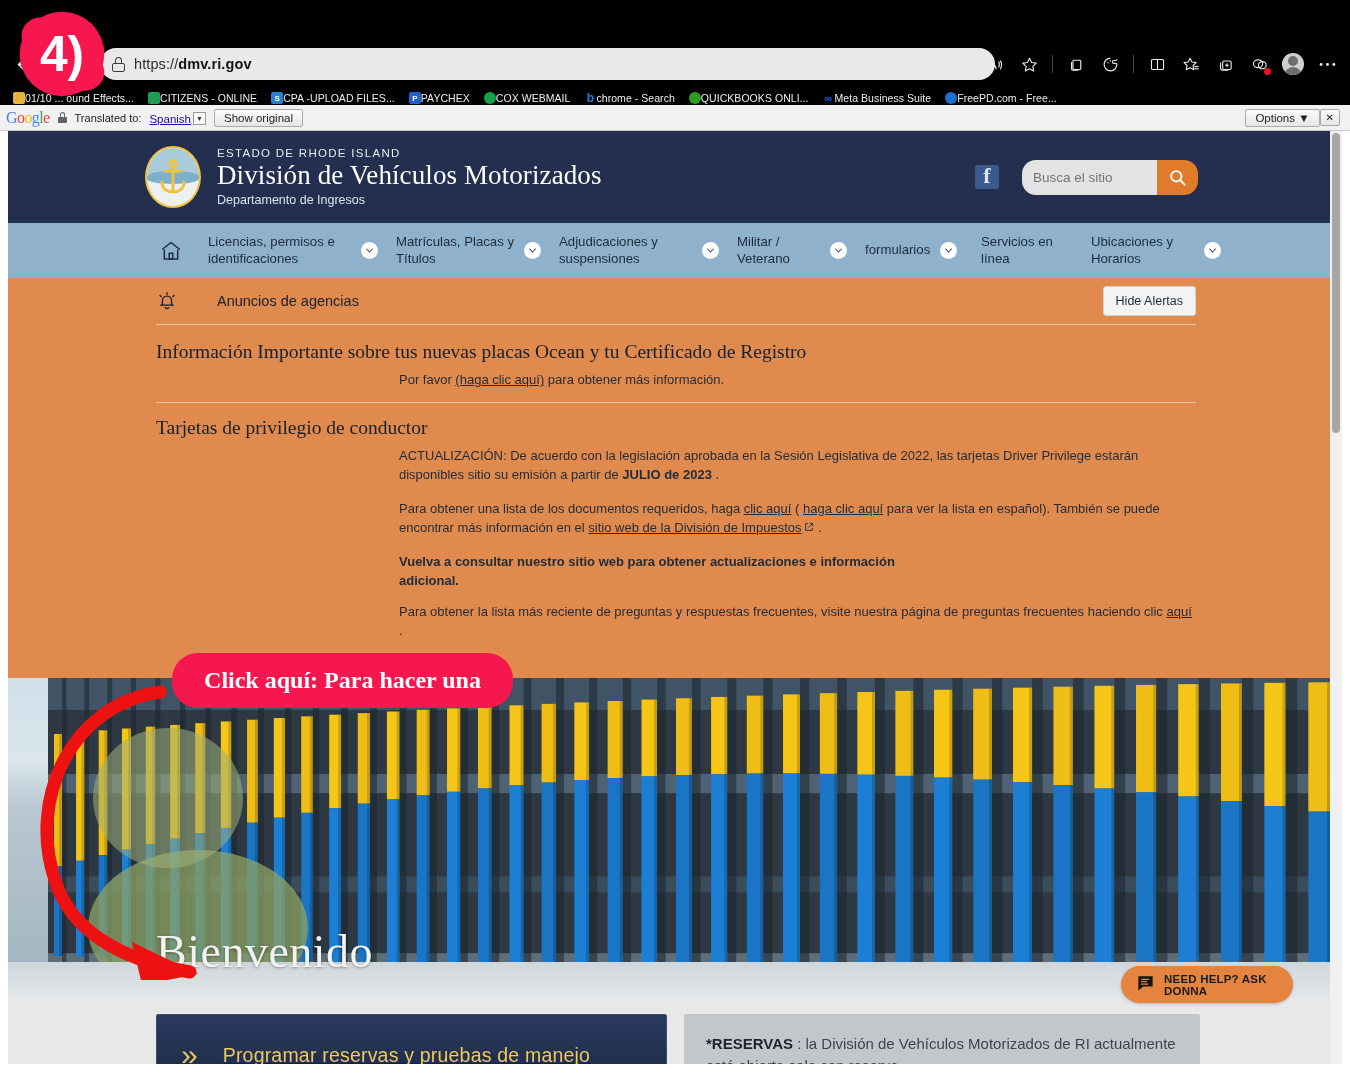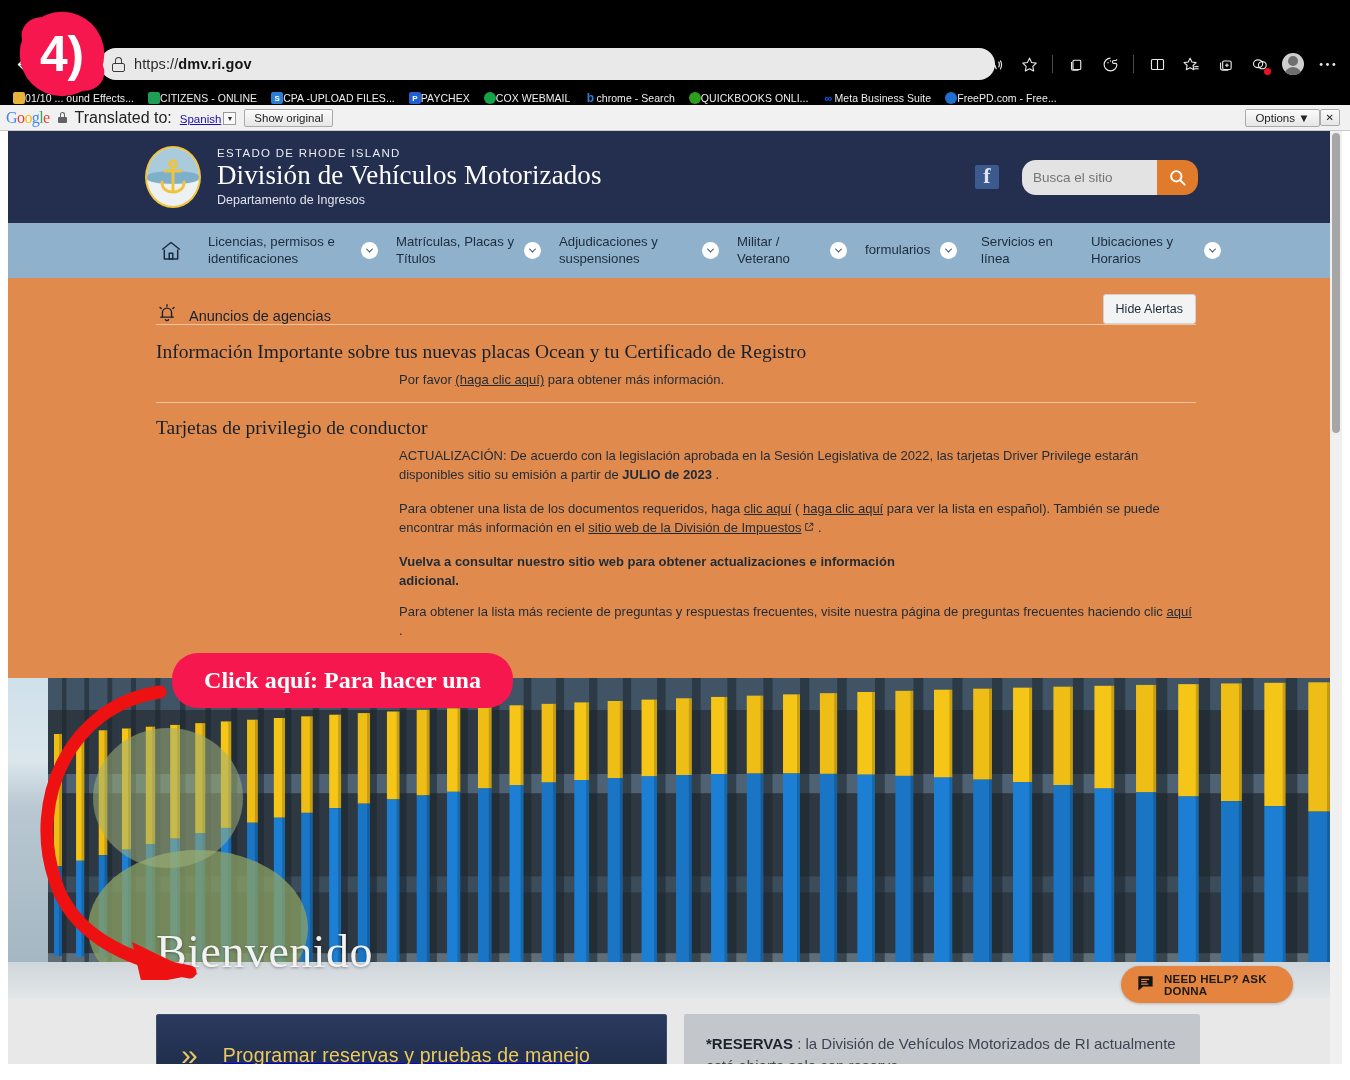--- a/index.html
+++ b/index.html
@@ -63,21 +63,21 @@
   .glogo { font-size:16px; letter-spacing:-.6px; font-family:"Liberation Serif", serif; font-weight:400; }
   .glogo span:nth-child(1){color:#4285F4}
   .glogo span:nth-child(2){color:#EA4335}
   .glogo span:nth-child(3){color:#FBBC05}
   .glogo span:nth-child(4){color:#4285F4}
   .glogo span:nth-child(5){color:#34A853}
   .glogo span:nth-child(6){color:#EA4335}
   .glock { width:9px; height:11px; position:relative; }
   .glock .b { position:absolute; left:0; bottom:0; width:9px; height:6px; background:#5f6368; border-radius:1px; }
   .glock .s { position:absolute; left:2px; top:0; width:5px; height:5px; border:1.4px solid #5f6368; border-bottom:none; border-radius:3px 3px 0 0; }
-  .gtxt { font-size:16px; color:#222; }
+  .gtxt { font-size:11px; color:#222; }
   .glink { font-size:11.5px; color:#1a0dab; text-decoration:underline; }
   .gsel {
     display:inline-flex; align-items:center; justify-content:center;
     width:13px; height:13px; border:1px solid #999; background:#fafafa;
     font-size:7px; color:#333; margin-left:2px; vertical-align:middle;
   }
   .gbtn {
     font-size:11.5px; color:#222; background:linear-gradient(#fbfbfb,#e6e6e6);
     border:1px solid #aaa; border-radius:2px; padding:2px 9px;
   }
@@ -127,21 +127,21 @@
   .nav-item .lbl { font-size:13.2px; color:#1d2c3c; line-height:1.22; }
   .caret {
     width:17px; height:17px; border-radius:50%; background:#fff; flex:0 0 auto;
     display:flex; align-items:center; justify-content:center;
   }
   .caret i { display:block; width:5px; height:5px; border-right:1.6px solid #2b3a4c; border-bottom:1.6px solid #2b3a4c; transform:rotate(45deg) translate(-1px,-1px); }
 
   
   .alerts { background:#e18a4d; padding:0 0 22px 0; position:relative; }
   .alerts-inner { margin-left:148px; width:1040px; }
-  .alerts-top { display:flex; align-items:flex-end; height:46px; }
+  .alerts-top { display:flex; align-items:center; height:46px;gap:28px; }
   .bell { width:22px; height:22px; margin-right:11px; flex:0 0 auto; }
   .alerts-title { font-size:14.5px; color:#16212e; font-weight:400; }
   .hide-btn {
     margin-left:auto; background:#f3f3f3; border:1px solid #d2d2d2;
     font-size:12.5px; color:#1d2b3a; padding:7px 12px; border-radius:3px;
   }
   .alerts-rule { height:1px; background:#eec5a2; margin:0 0 16px 0; }
   .alert-h {
     font-family:"Liberation Serif", serif; font-size:19.5px; color:#15202c;
     font-weight:400; margin-bottom:8px;

